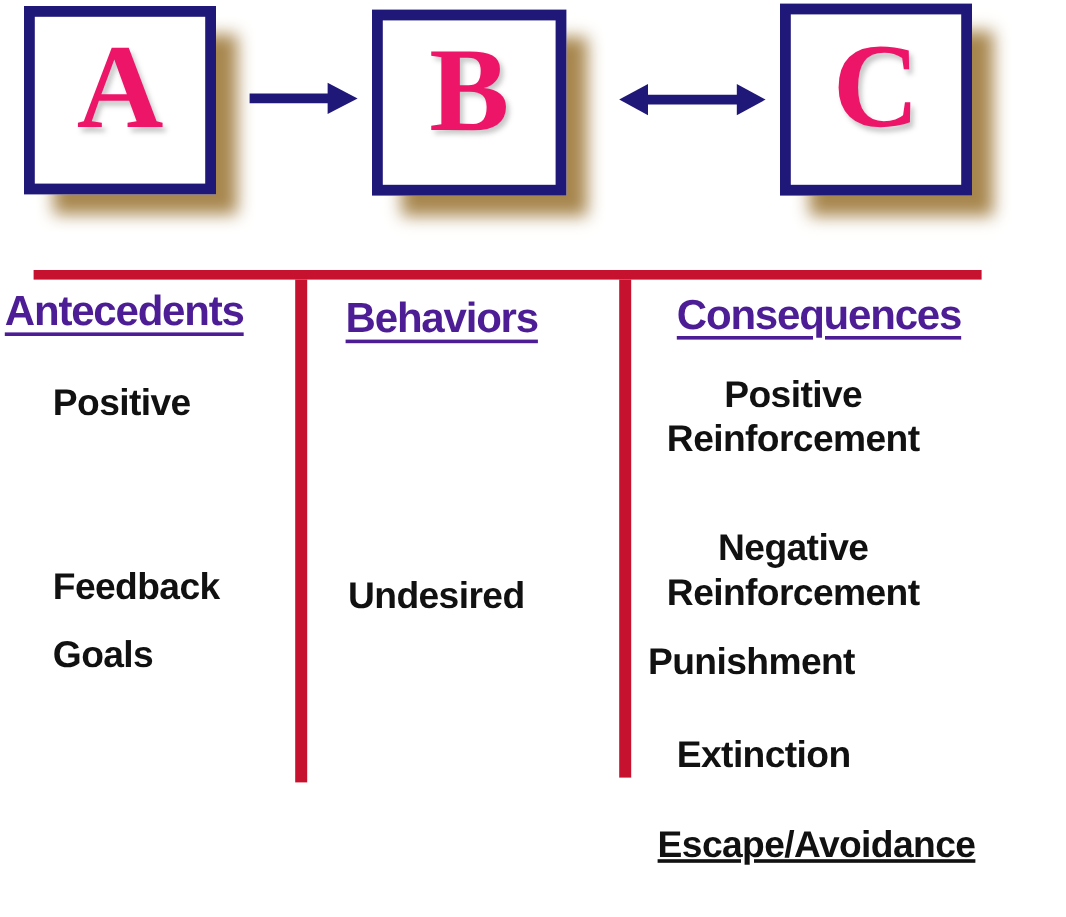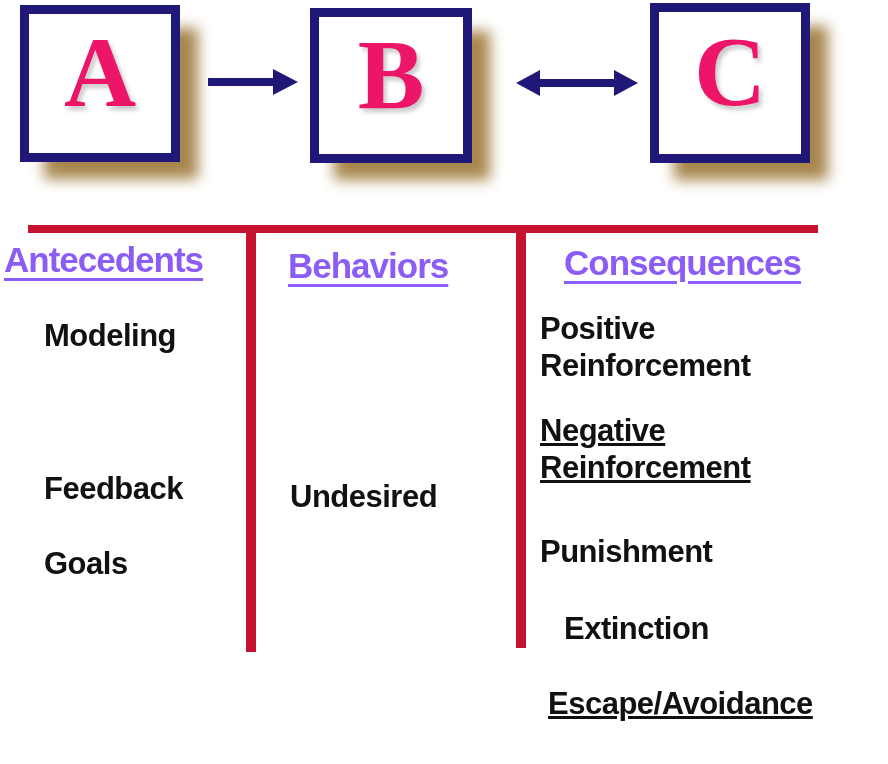--- a/index.html
+++ b/index.html
@@ -46,21 +46,21 @@
 
   
   .divider { position: absolute; background: #c6122f; }
   #divider-h  { left: 28px;  top: 225px; width: 790px; height: 8px; }
   #divider-v1 { left: 246px; top: 233px; width: 10px;  height: 419px; }
   #divider-v2 { left: 516px; top: 233px; width: 10px;  height: 415px; }
 
   
   .col-header {
     position: absolute;
-    color: #8b5cf6;
+    color: #4c1d95;
     font-weight: bold;
     font-size: 35px;
     letter-spacing: -1px;
     line-height: 1;
     text-decoration: underline;
     text-decoration-thickness: 3px;
     text-underline-offset: 6px;
     white-space: nowrap;
   }
   #header-antecedents  { left: 4px;   top: 242px; }
@@ -72,32 +72,32 @@
     color: #111111;
     font-weight: bold;
     font-size: 31px;
     letter-spacing: -0.5px;
     line-height: 37px;
     white-space: nowrap;
   }
   .item.wrap2 {
     white-space: normal;
     width: 242px;
-    text-align: left;
+    text-align: center;
   }
   #item-prompting { left: 44px; top: 317px; }
   #item-modeling  { left: 44px; top: 394px; }
   #item-feedback  { left: 44px; top: 470px; text-align: right; }
-  #item-goals     { left: 44px; top: 545px; text-align: right; }
+  #item-goals     { left: 44px; top: 527px; text-align: right; }
 
   #item-desired   { left: 290px; top: 360px; }
   #item-undesired { left: 290px; top: 478px; }
 
   #item-positive-reinforcement { left: 540px; top: 310px; }
-  #item-negative-reinforcement { left: 540px; top: 412px; text-decoration: underline; }
+  #item-negative-reinforcement { left: 540px; top: 438px; }
   #item-punishment { left: 540px; top: 533px; }
   #item-extinction { left: 549px; top: 610px; margin-left: 15px; }
   #item-escape     { left: 548px; top: 685px; text-decoration: underline; }
 </style>
 </head>
 <body>
 
 <div class="stage">
 
   <div id="box-a" class="abc-box">
@@ -124,21 +124,21 @@
   </div>
 
   <div id="divider-h" class="divider"></div>
   <div id="divider-v1" class="divider"></div>
   <div id="divider-v2" class="divider"></div>
 
   <div id="header-antecedents" class="col-header">Antecedents</div>
   <div id="header-behaviors" class="col-header">Behaviors</div>
   <div id="header-consequences" class="col-header">Consequences</div>
 
-  <div id="item-prompting" class="item">Modeling</div>
+  <div id="item-prompting" class="item">Positive</div>
   <div id="item-feedback" class="item">Feedback</div>
   <div id="item-goals" class="item">Goals</div>
 
   <div id="item-undesired" class="item">Undesired</div>
 
   <div id="item-positive-reinforcement" class="item wrap2">Positive Reinforcement</div>
   <div id="item-negative-reinforcement" class="item wrap2">Negative Reinforcement</div>
   <div id="item-punishment" class="item">Punishment</div>
   <div id="item-extinction" class="item">Extinction</div>
   <div id="item-escape" class="item">Escape/Avoidance</div>

